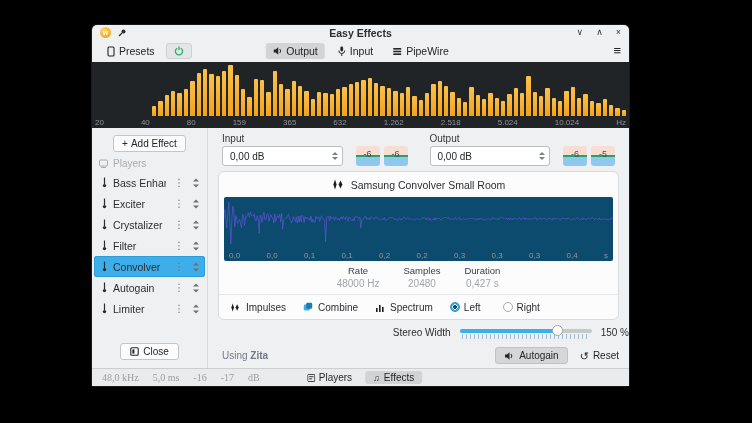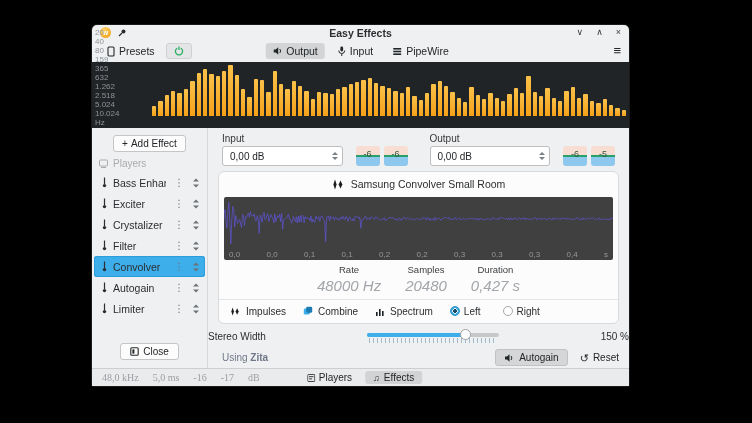--- a/index.html
+++ b/index.html
@@ -23,21 +23,21 @@
   .tbtn.toggled { background:#d2d4d5; }
   .power-btn { margin-left:4px; width:26px; height:16px; background:#e4e5e6; border:1px solid #cfd1d2;
                border-radius:3px; display:flex; align-items:center; justify-content:center; }
   .toolbar-center { position:absolute; left:50%; transform:translateX(-50%); display:flex; gap:6px; align-items:center; }
   .hamburger { margin-left:auto; font-size:13px; color:#232629; line-height:20px; }
   
   .spectrum { height:66px; background:#212427; position:relative; }
   .spectrum-bars { position:absolute; left:2px; right:2px; top:3px; bottom:12px; display:flex; align-items:flex-end; }
   .sbar { flex:1; margin:0 1px; background:linear-gradient(#fbc149, #f5a118); border-radius:1px 1px 0 0; }
   .spectrum-axis { position:absolute; left:3px; right:3px; bottom:1px; display:flex; justify-content:space-between;
-                   font-size:8px; color:#8f9296;flex-direction:column; }
+                   font-size:8px; color:#8f9296; }
   
   .content { flex:1; display:flex; min-height:0; }
   .sidebar { width:115px; display:flex; flex-direction:column; padding:0 0 6px 0; }
   .add-effect-btn { margin:7px auto 3px; display:flex; align-items:center; gap:3px; font-size:10px;
                     background:#fcfcfc; border:1px solid #c3c5c6; border-radius:3px; padding:2px 8px; }
   .side-header { display:flex; align-items:center; gap:5px; padding:2px 7px; color:#a9acaf; font-size:10px; height:17px; }
   .fx-item { display:flex; align-items:center; gap:5px; height:21px; padding:0 5px 0 7px;
              font-size:10.5px; color:#2b2e31; margin:0 2px; border-radius:3px; }
   .fx-item .fx-label { flex:1; white-space:nowrap; overflow:hidden; }
   .fx-item .fx-dots { color:#6d7276; font-size:10px; padding:0 3px; }
@@ -60,38 +60,38 @@
   .meter { width:24px; height:20px; border-radius:3px; overflow:hidden; position:relative;
            background:linear-gradient(to bottom, #f8ddd3 0 45%, #8ec8ef 45% 100%); }
   .meter .mline { position:absolute; left:0; right:0; top:45%; height:2px; background:#27a169; }
   .meter .mval { position:absolute; left:0; right:0; top:40%; transform:translateY(-50%); text-align:center;
                  font-size:9px; color:#355b44; }
   
   .card { margin:1px 10px 0; background:#fcfcfc; border:1px solid #d9dadb; border-radius:6px;
           display:flex; flex-direction:column; overflow:hidden; }
   .card-title { height:25px; display:flex; align-items:center; justify-content:center; gap:6px;
                 font-size:10.5px; color:#2b2e31; }
-  .wave { margin:0 5px; height:64px; background:#404040; border-radius:2px; position:relative; }
+  .wave { margin:0 5px; height:64px; background:#0c4a6e; border-radius:2px; position:relative; }
   .wave svg { position:absolute; top:2px; left:0; width:100%; height:48px; }
   .wave-axis { position:absolute; left:5px; right:5px; bottom:1px; display:flex; justify-content:space-between;
                font-size:8px; color:#94979b; }
   .info-row { display:flex; justify-content:center; gap:24px; padding:4px 0 5px; }
   .info-col { text-align:center; }
   .info-head { font-size:9.5px; color:#3a3d40; margin-bottom:2px; }
-  .info-val { font-size:15px; color:#a2a5a9;font-style:italic; }
+  .info-val { font-size:10px; color:#a2a5a9; }
   .card-footer { height:25px; border-top:1px solid #e4e5e6; display:flex; align-items:center; gap:17px;
                  padding:0 11px; font-size:10px; color:#2b2e31; }
   .cf-btn { display:flex; align-items:center; gap:5px; }
   .radio-group { display:flex; align-items:center; gap:22px; }
   .radio-item { display:flex; align-items:center; gap:4px; }
   .radio { width:10px; height:10px; border-radius:50%; border:1px solid #a7a9ab; background:#fdfdfd; }
   .radio.on { border:1px solid #2d8fc4;
               background:radial-gradient(circle, #1c4a63 0 1.6px, #d9eefb 1.6px 2.8px, #3daee9 2.8px); }
   
-  .stereo-row { height:25px; display:flex; align-items:center; justify-content:space-between; gap:9px; }
+  .stereo-row { height:25px; display:flex; align-items:center; justify-content:flex-end; gap:9px; }
   .stereo-label, .stereo-value { font-size:10px; color:#2b2e31; }
   .slider { width:132px; position:relative; height:14px; }
   .slider .track { position:absolute; top:3px; left:0; right:0; height:4px; border-radius:2px; background:#c6c8c9; }
   .slider .fill  { position:absolute; top:3px; left:0; height:4px; border-radius:2px; background:#3daee9; }
   .slider .ticks { position:absolute; top:8px; left:2px; right:2px; height:5px; opacity:.75;
                    background:repeating-linear-gradient(to right, #86a8c2 0 1px, transparent 1px 4px); }
   .slider .handle { position:absolute; top:-1px; width:11px; height:11px; border-radius:50%;
                     background:#fdfdfd; border:1px solid #9fa1a3; }
   .main-footer { flex:1; display:flex; align-items:center; padding:0 10px 2px 14px; }
   .using { font-size:10px; color:#70788a; }

